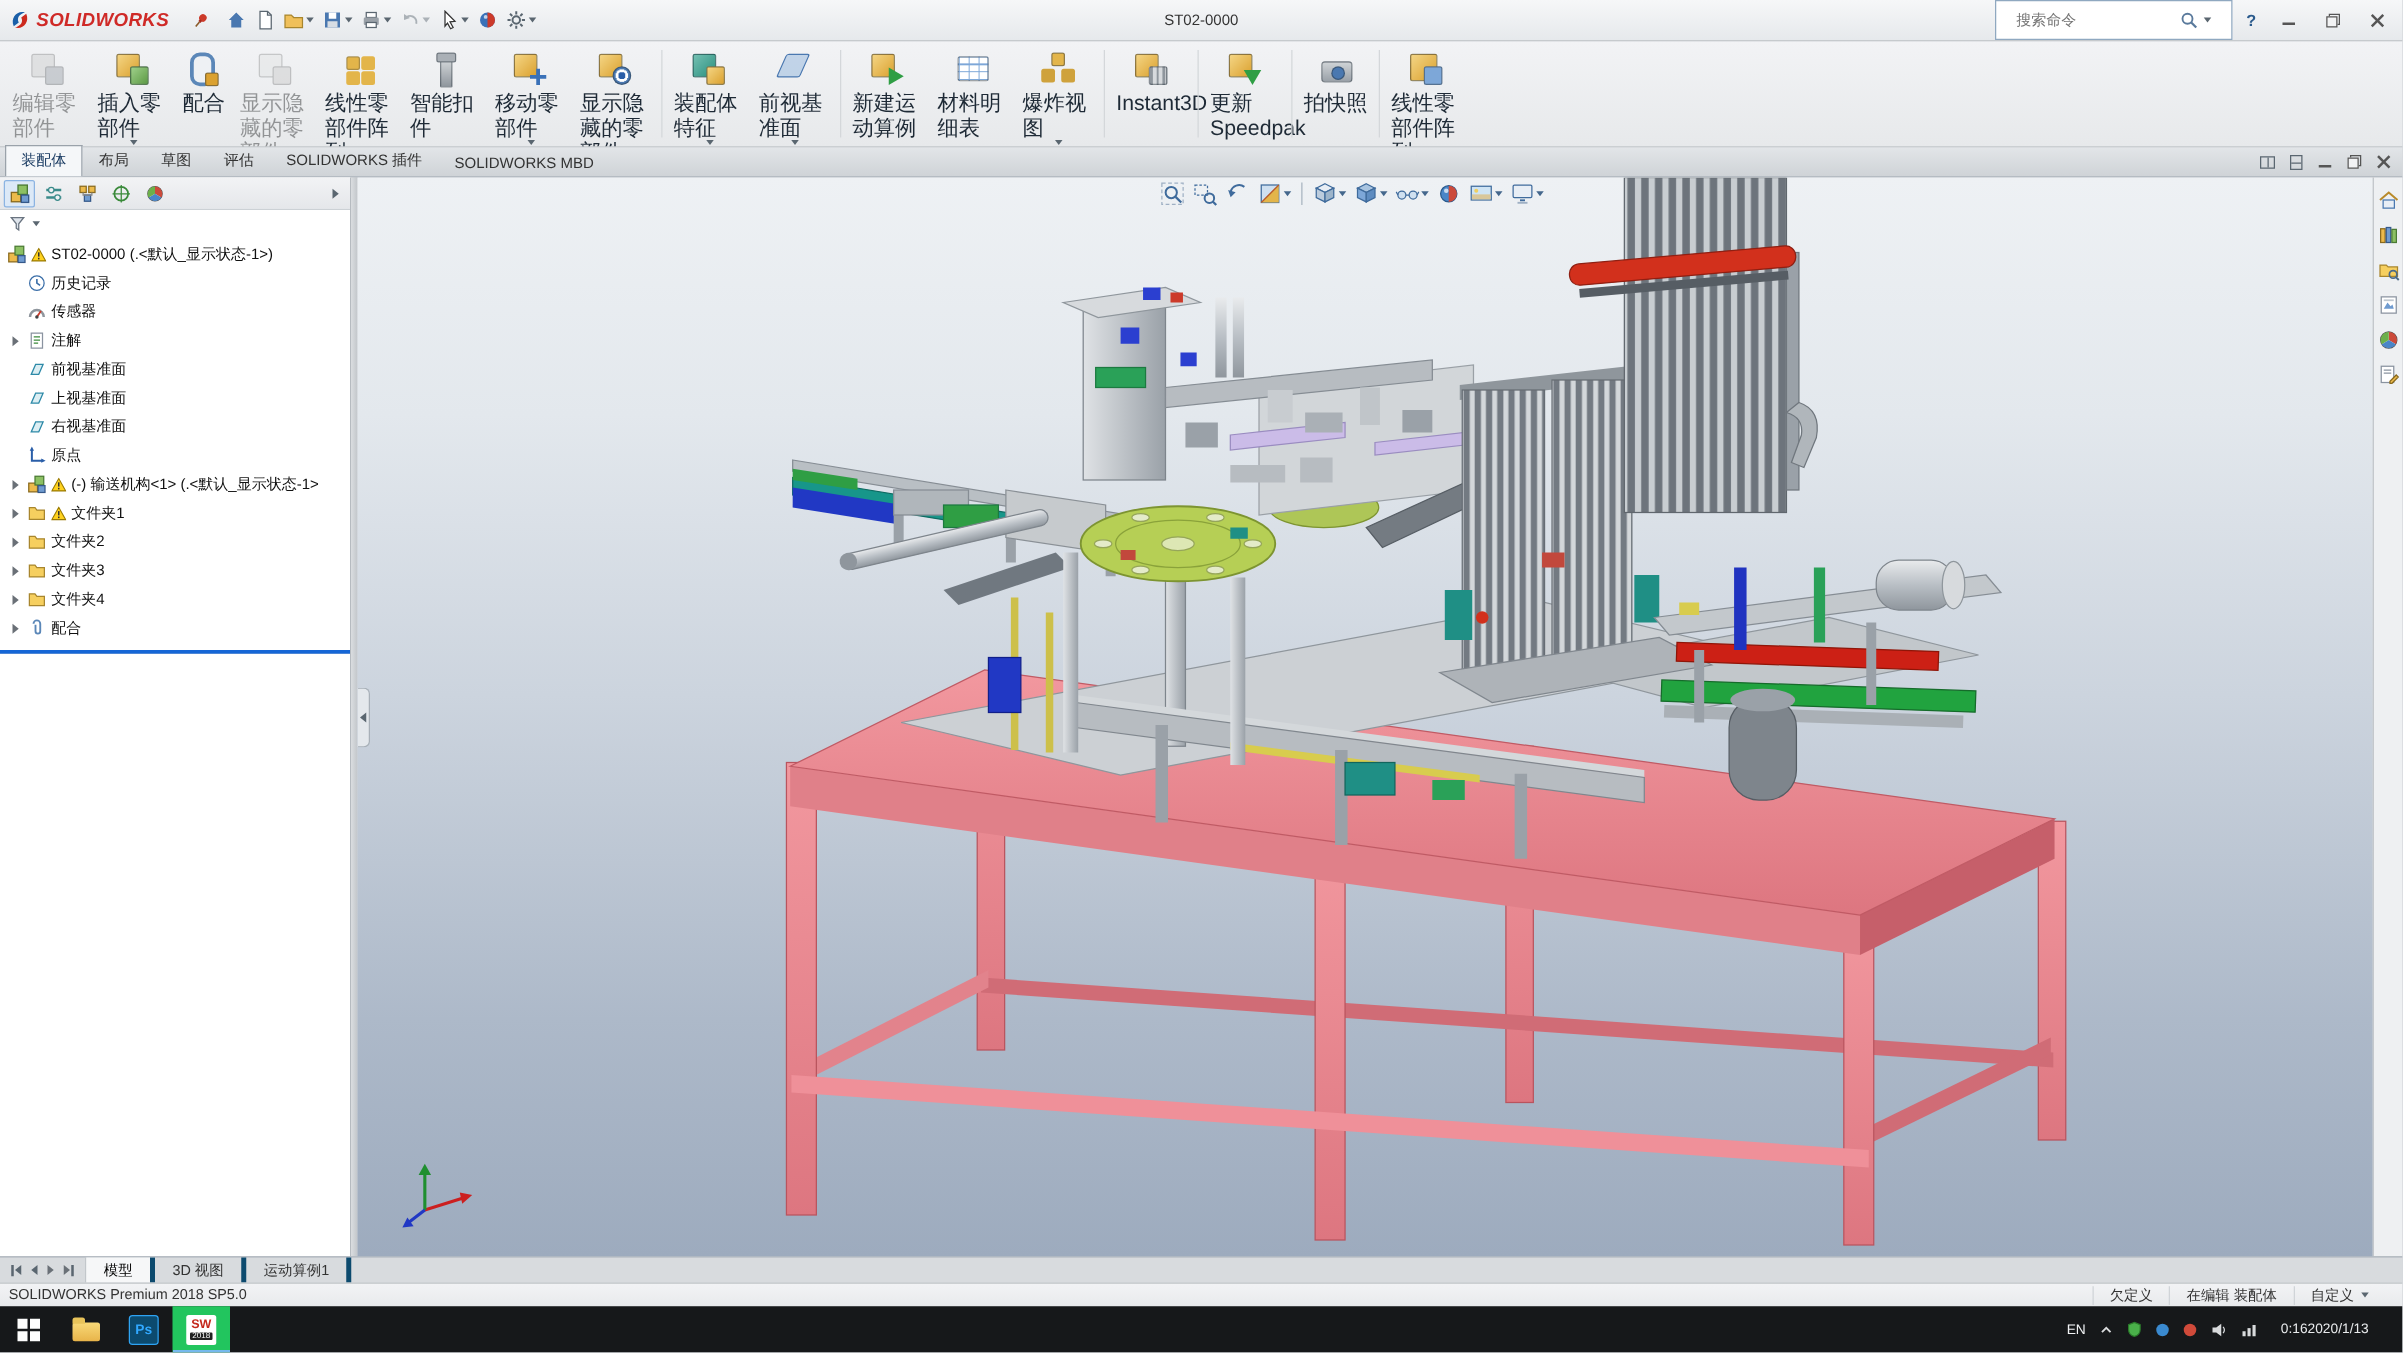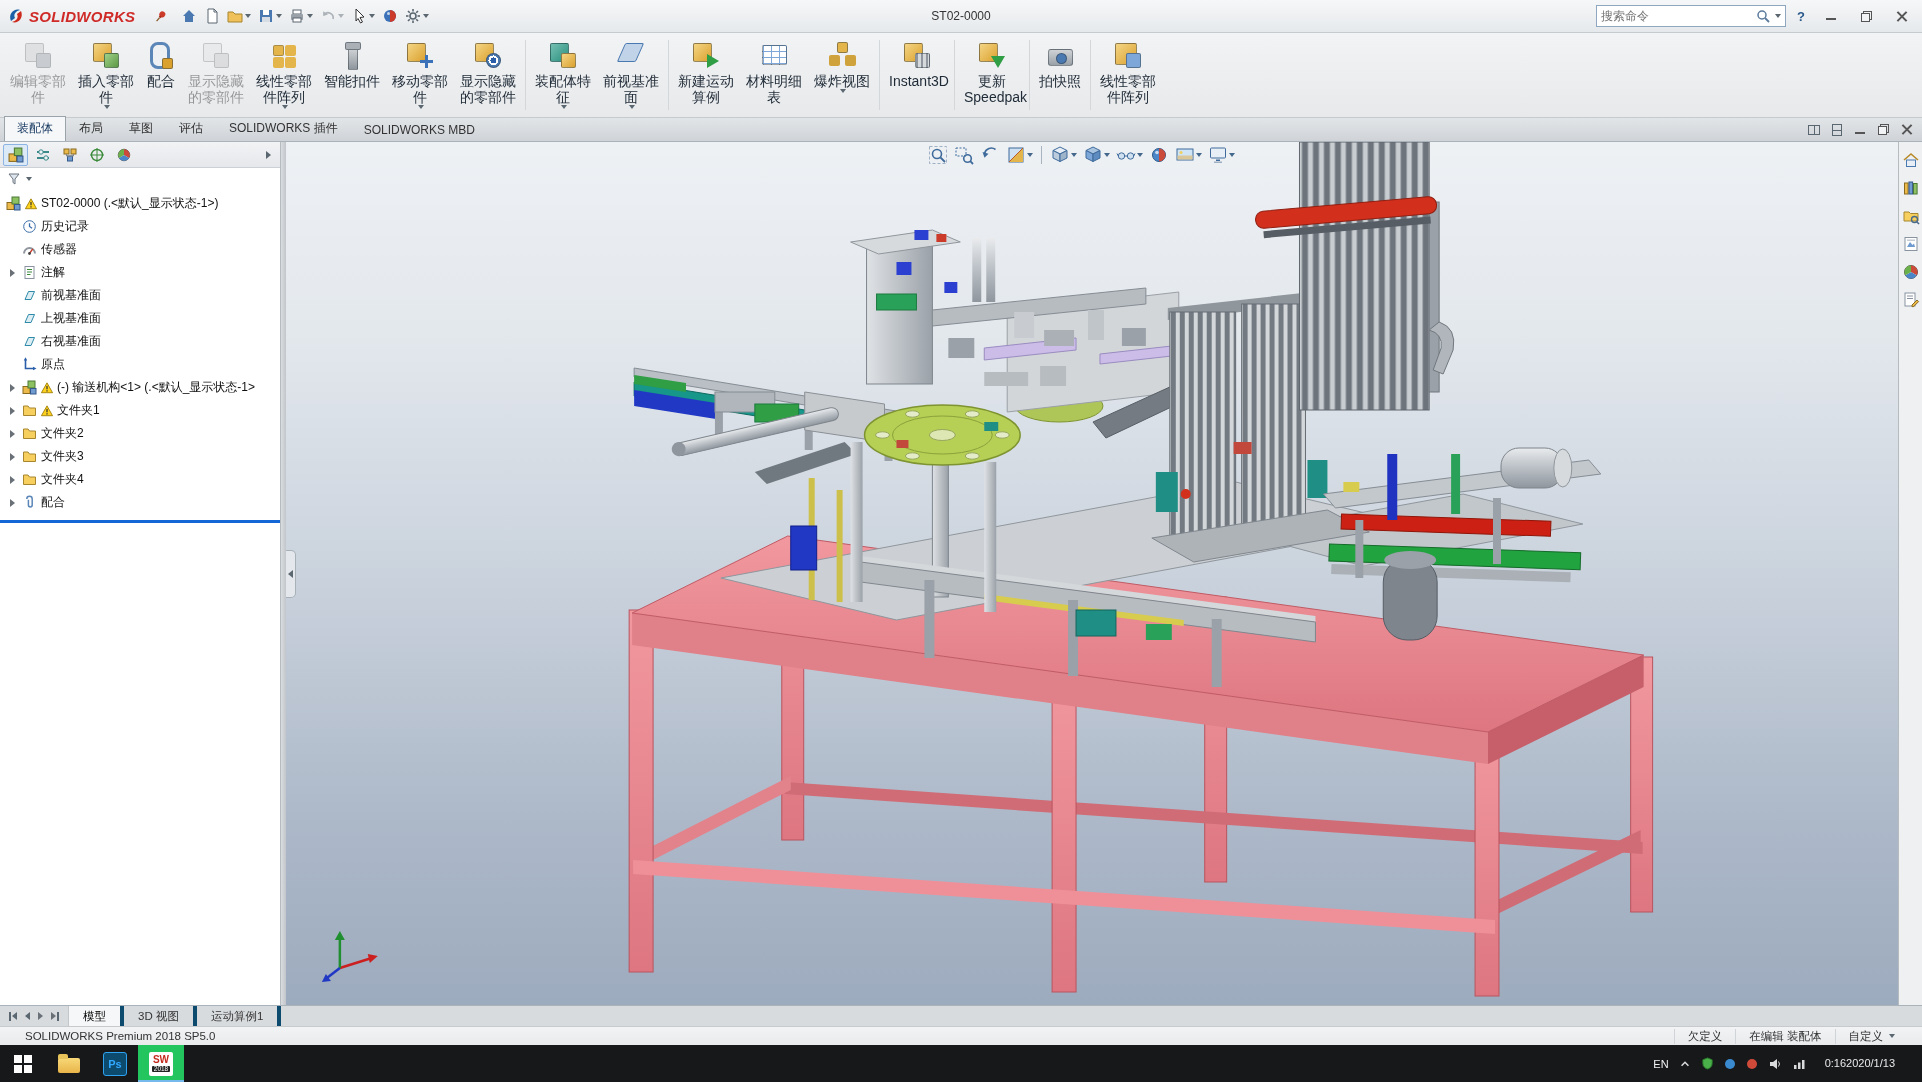--- a/index.html
+++ b/index.html
@@ -11,38 +11,38 @@
   .logo{display:flex;align-items:center;gap:3px;margin-right:12px}
   .logo-text{font-weight:bold;font-style:italic;color:#cf2a27;font-size:15px;letter-spacing:.3px}
   .menus{display:flex}
   .menu-item{padding:4px 9px;cursor:default}
   .pin{margin:0 10px 0 6px;display:flex}
   .qa{display:flex;align-items:center;gap:1px}
   .qa-btn{display:flex;align-items:center;padding:2px 3px;border-radius:2px;min-width:20px;justify-content:center}
   .dd{width:0;height:0;border-left:3.5px solid transparent;border-right:3.5px solid transparent;border-top:4px solid #5a6670;margin-left:2px}
   .doc-title{position:absolute;left:50%;top:0;transform:translateX(-50%);line-height:33px;color:#333}
   .tb-right{margin-left:auto;display:flex;align-items:center;gap:5px}
-  .search-box{display:flex;align-items:center;background:#fff;border:1px solid #8fa8c0;height:22px;width:190px;padding:0 4px;gap:3px}
+  .search-box{display:flex;align-items:center;background:#fff;border:1px solid #8fa8c0;height:32px;width:190px;padding:0 16px;gap:3px}
   .search-input{border:none;outline:none;flex:1;font-size:12px;min-width:0;font-family:inherit;color:#555}
   .help-btn{width:20px;text-align:center;color:#2a5a8c;font-weight:bold;font-size:13px}
   .win-btn{width:30px;height:24px;display:flex;align-items:center;justify-content:center;border-radius:2px}
   .gl-min{position:relative;width:10px;height:10px}
   .gl-min::after{content:"";position:absolute;left:0;bottom:1px;width:10px;height:2px;background:#555}
   .gl-restore{position:relative;width:11px;height:11px}
   .gl-restore::before{content:"";position:absolute;right:0;top:0;width:7px;height:7px;border:1px solid #555}
   .gl-restore::after{content:"";position:absolute;left:0;bottom:0;width:7px;height:7px;border:1px solid #555;background:#f2f3f4}
   .gl-close{position:relative;width:11px;height:11px}
   .gl-close::before,.gl-close::after{content:"";position:absolute;left:5px;top:-1px;width:2px;height:13px;background:#555}
   .gl-close::before{transform:rotate(45deg)}.gl-close::after{transform:rotate(-45deg)}
 
   
   .ribbon{height:85px;flex:none;display:flex;align-items:stretch;background:linear-gradient(#f2f3f5,#e7e9eb);border-bottom:1px solid #c6cacd;padding:2px 4px;overflow:hidden}
   .rbtn{display:flex;flex-direction:column;align-items:center;padding:4px 5px 1px;border:1px solid transparent;border-radius:2px;max-width:70px;cursor:default}
   .rbtn.disabled{opacity:.45;filter:grayscale(.85)}
-  .rlabel{font-size:14px;line-height:1.15;text-align:center;margin-top:3px;max-width:56px;color:#1e2a36}
+  .rlabel{font-size:17px;line-height:1.15;text-align:left;margin-top:3px;max-width:56px;color:#1e2a36}
   .rsep{width:1px;background:#d4d7da;margin:5px 3px;flex:none}
   .ric{position:relative;width:30px;height:30px;flex:none}
   .ric::before,.ric::after{content:"";position:absolute;border:1px solid rgba(40,50,60,.45);border-radius:2px}
   .ric::before{width:17px;height:17px;left:2px;top:3px}
   .ric::after{width:13px;height:13px;right:2px;bottom:2px}
   .ric-edit::before{background:#c9cdd1}.ric-edit::after{background:#7da7d8}
   .ric-insert::before{background:linear-gradient(135deg,#f4d584,#dba12f)}.ric-insert::after{background:linear-gradient(135deg,#9fd08a,#5d9a45)}
   .ric-mate::before{background:#eef1f4;border-radius:8px;width:14px;height:21px;border:3px solid #5b87b8;left:4px;top:2px}
   .ric-mate::after{background:#dba12f;width:9px;height:9px;right:3px;bottom:1px}
   .ric-preview::before{background:#dfe2e5}.ric-preview::after{background:#c3c8cc}
@@ -115,21 +115,21 @@
   .tp-btn{width:20px;height:20px;display:flex;align-items:center;justify-content:center;border-radius:2px}
 
   
   .bottomtabs{height:21px;flex:none;display:flex;align-items:stretch;background:#d8dbde;border-top:1px solid #aab2ba;font-size:11.5px}
   .btnav{display:flex;align-items:center;gap:4px;padding:0 7px;border-right:1px solid #c2c7cb}
   .navbtn{display:flex;align-items:center;gap:1px;padding:2px}
   .btab{display:flex;align-items:center;padding:0 14px;border-right:4px solid #0c4a6e;color:#333;cursor:default}
   .btab.active{background:#f6f7f8;color:#000}
   .bt-rest{flex:1}
 
-  .statusbar{height:19px;flex:none;display:flex;align-items:center;background:linear-gradient(#f2f3f5,#e8eaec);border-top:1px solid #c6cacd;padding-left:25px;font-size:11.5px;color:#333}
+  .statusbar{height:19px;flex:none;display:flex;align-items:center;background:linear-gradient(#f2f3f5,#e8eaec);border-top:1px solid #c6cacd;padding-left:7px;font-size:11.5px;color:#333}
   .sb-right{margin-left:auto;display:flex;align-items:center;padding-right:14px}
   .sb-item{padding:0 13px;border-left:1px solid #d0d4d8;display:flex;align-items:center;gap:4px;height:100%}
 
   .taskbar{height:37px;flex:none;background:#16181a;display:flex;align-items:center;color:#e8eaec}
   .start{width:46px;height:100%;display:flex;align-items:center;justify-content:center}
   .winlogo{display:grid;grid-template-columns:8px 8px;grid-template-rows:8px 8px;gap:2px}
   .winlogo i{background:#fdfdfd}
   .app{width:46px;height:100%;display:flex;align-items:center;justify-content:center}
   .app.active{background:#22c55e;box-shadow:inset 0 -2px 0 #76b9ed}
   .folder-ic{position:relative;width:22px;height:15px;background:linear-gradient(#f8d978,#e8b44a);border-radius:2px;margin-top:4px}

